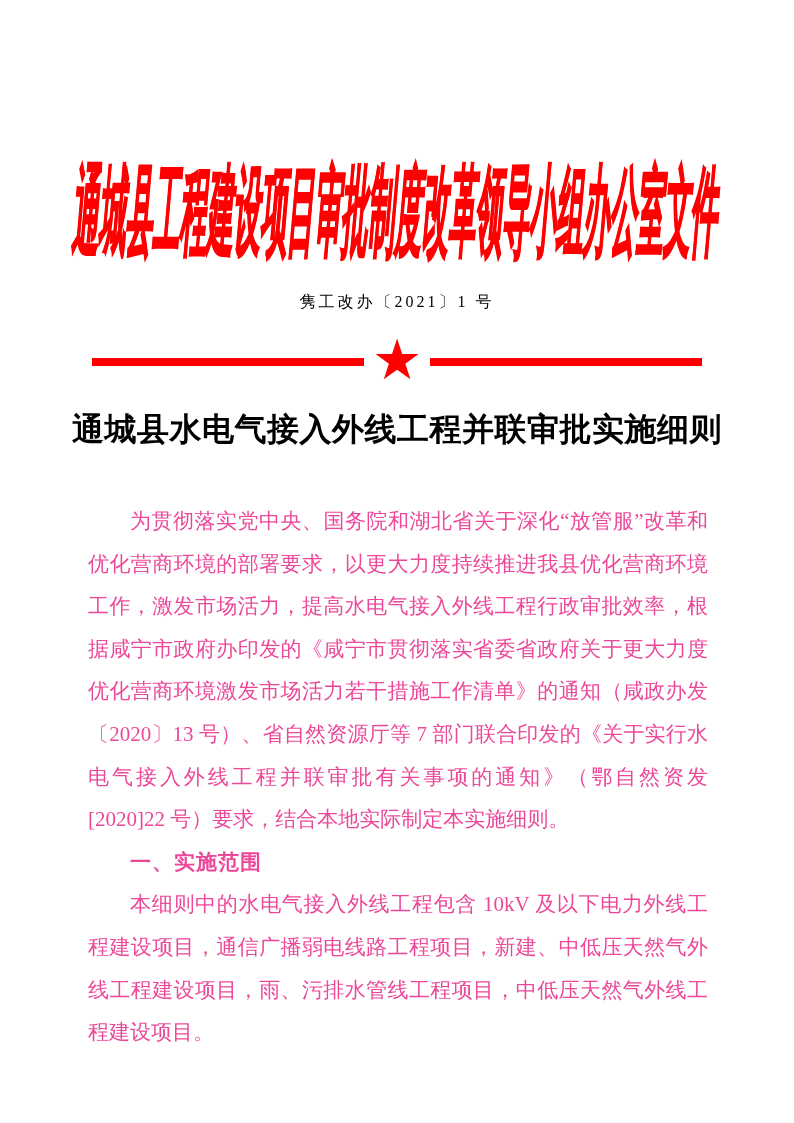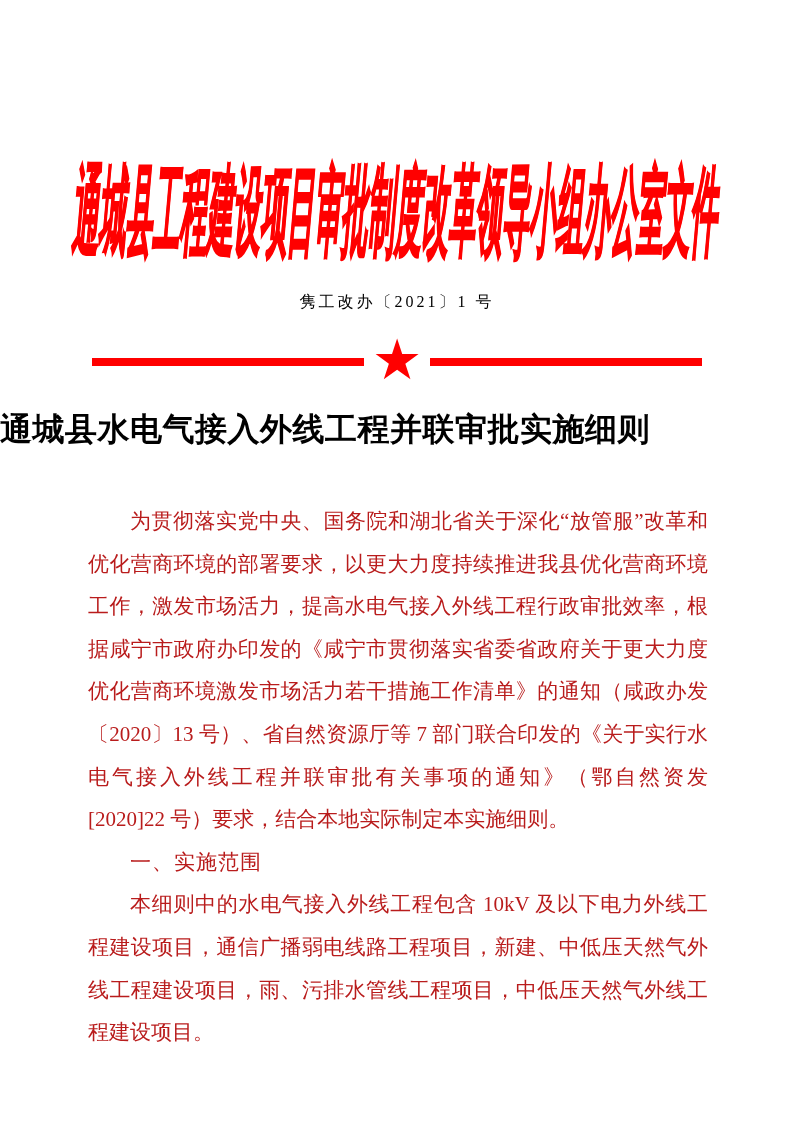--- a/index.html
+++ b/index.html
@@ -72,44 +72,44 @@
     font-family: "DejaVu Sans", sans-serif;
     transform: translateY(-2px);
   }
   
   .doc-title {
     position: absolute;
     top: 408px;
     left: 0;
     width: 100%;
     margin: 0;
-    text-align: left;
+    text-align: center;
     font-size: 32px;
     font-weight: bold;
     letter-spacing: 0.5px;
     color: #000000;
   }
   
   .body-text {
     position: absolute;
     top: 500px;
     left: 88px;
     width: 620px;
     font-size: 21px;
     line-height: 42.6px;
     text-align: justify;
     text-justify: inter-character;
-    color: #b91c1c;
+    color: #ec4899;
   }
   .body-text p {
     margin: 0;
     text-indent: 2em;
   }
   .body-text p.section-heading {
-    font-weight: normal;
+    font-weight: bold;
     font-family: "Liberation Sans", "DejaVu Sans", sans-serif;
     letter-spacing: 1px;
   }
 </style>
 </head>
 <body>
 
 <div class="page">
 
   <div class="org-title-wrap">

